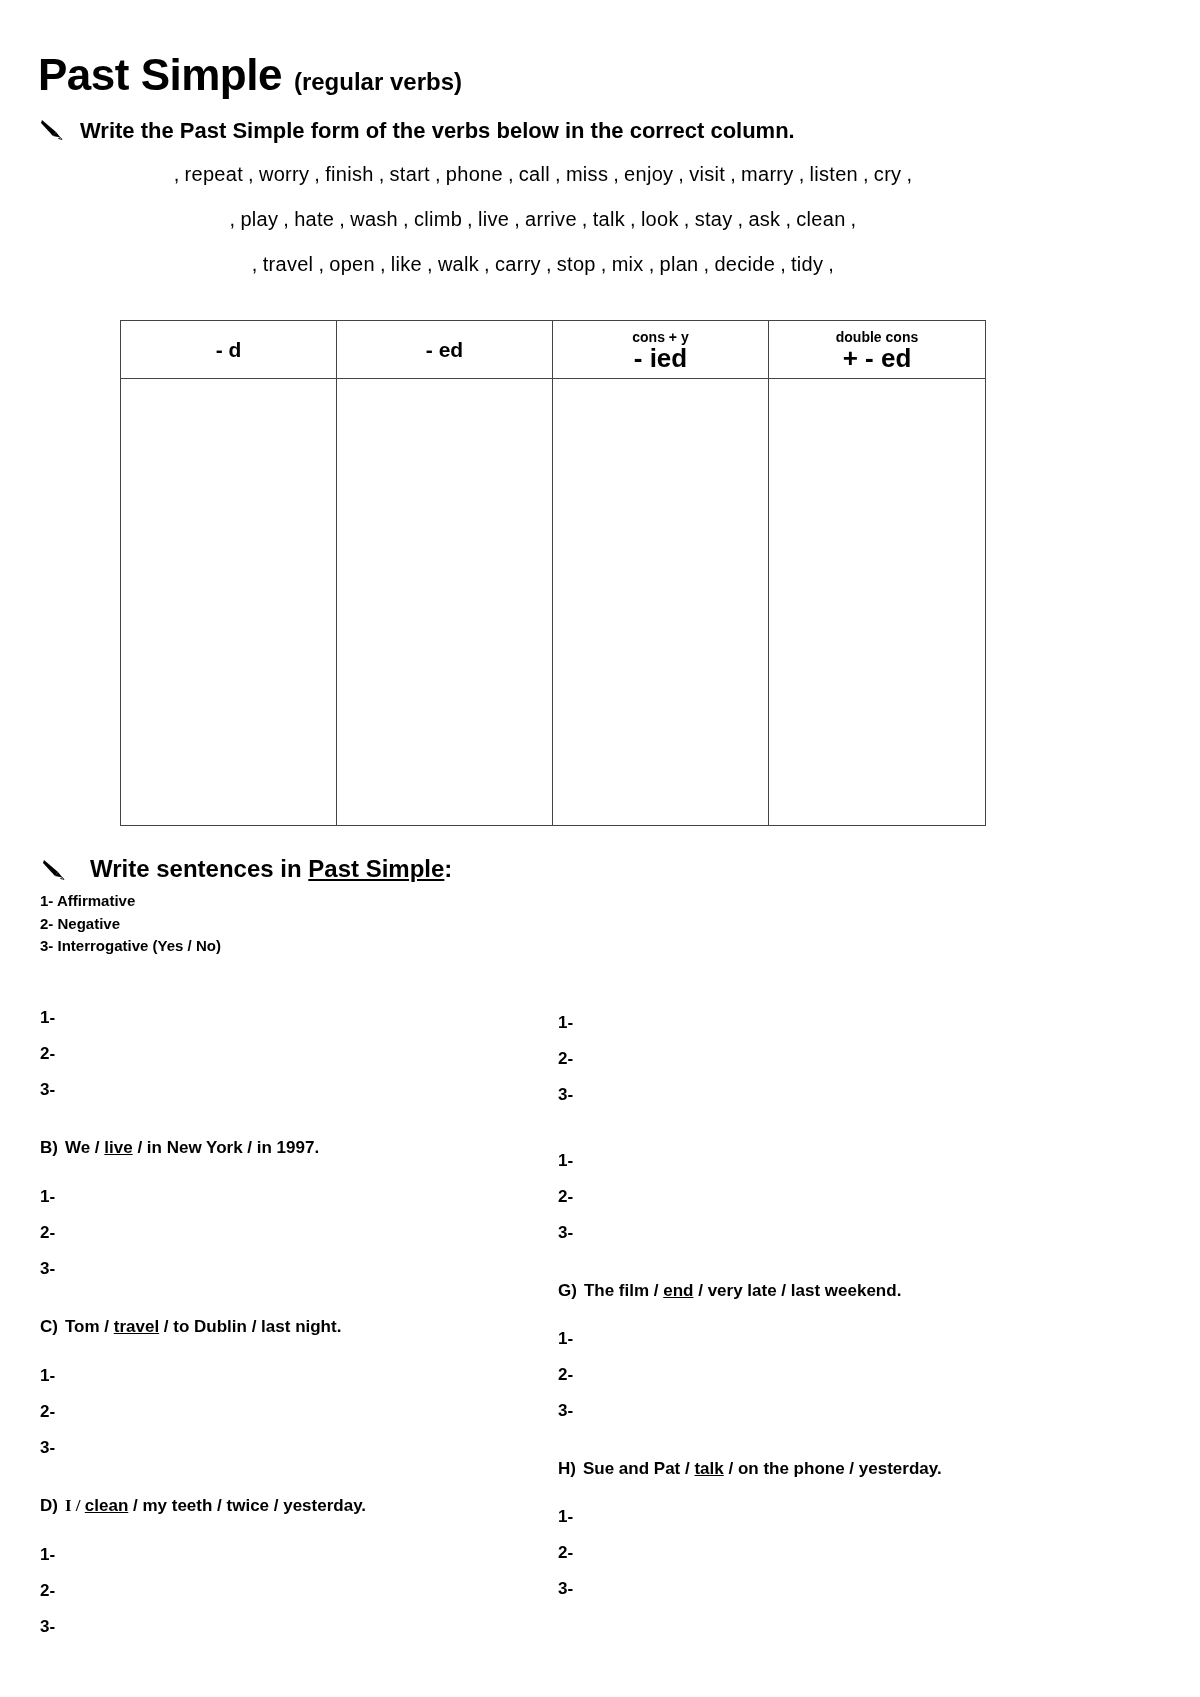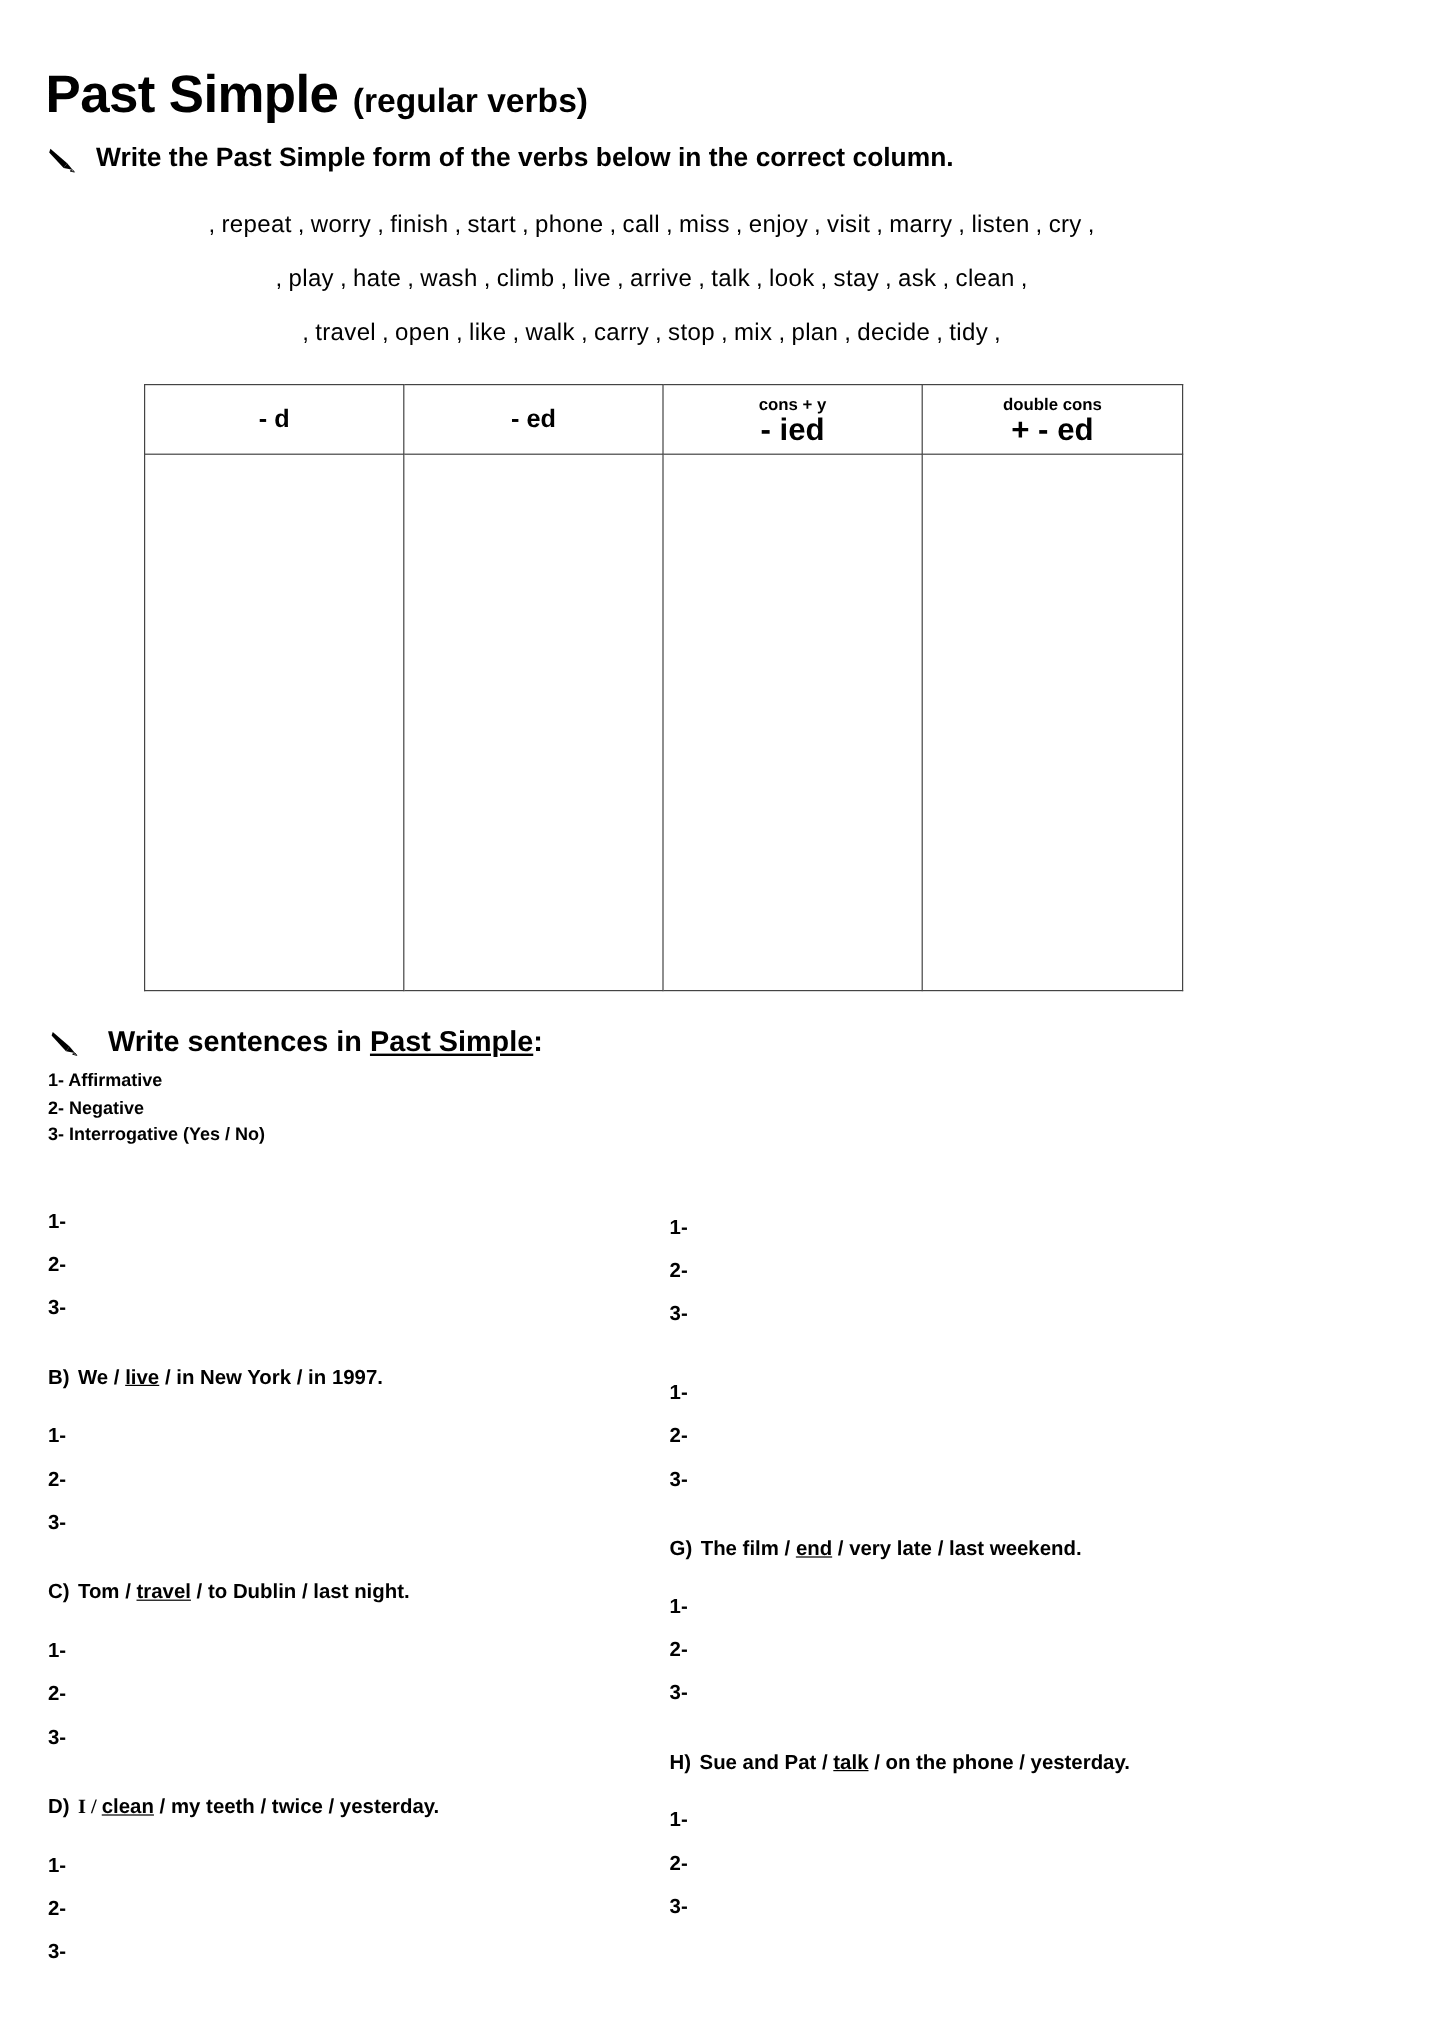--- a/index.html
+++ b/index.html
@@ -32,53 +32,53 @@
     align-items: baseline;
     white-space: nowrap;
   }
   .title-main {
     font-size: 44px;
     font-weight: bold;
     letter-spacing: -0.5px;
     line-height: 1;
   }
   .title-sub {
-    font-size: 28px;
+    font-size: 24px;
     font-weight: bold;
     margin-left: 12px;
     line-height: 1;
     margin-top: 28px;
   }
 
   
   .instr1 {
     position: absolute;
     left: 40px;
     top: 118px;
     display: flex;
-    align-items: flex-end;
+    align-items: flex-start;
     white-space: nowrap;
   }
   .pencil {
     display: inline-block;
     width: 26px;
     height: 22px;
     margin-right: 14px;
     flex: 0 0 auto;
   }
   .instr1 .txt {
     font-size: 22px;
     font-weight: bold;
   }
 
   
   .verbs {
     position: absolute;
     left: 0;
-    top: 165px;
+    top: 152px;
     width: 1060px;
     text-align: center;
     font-size: 20px;
     line-height: 45px;
     font-weight: normal;
     letter-spacing: 0.3px;
     padding-left: 26px;
   }
   .verbs .vrow { white-space: nowrap; }
   .verbs .vrow span.w { margin: 0 2px; }

